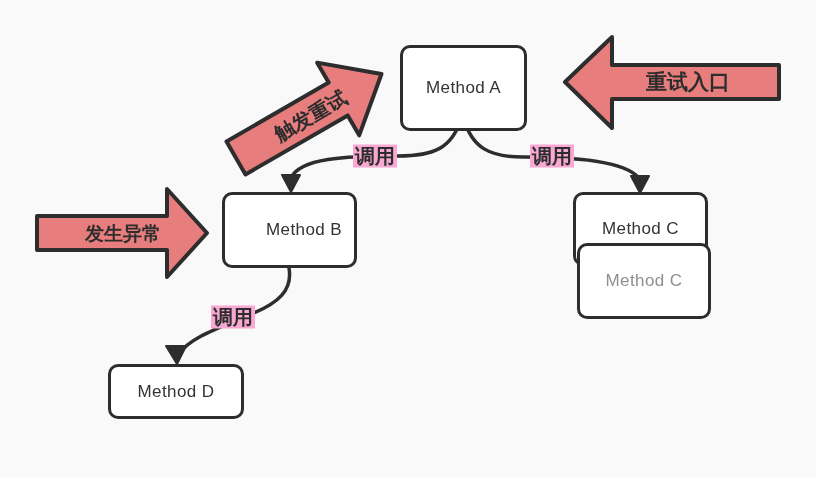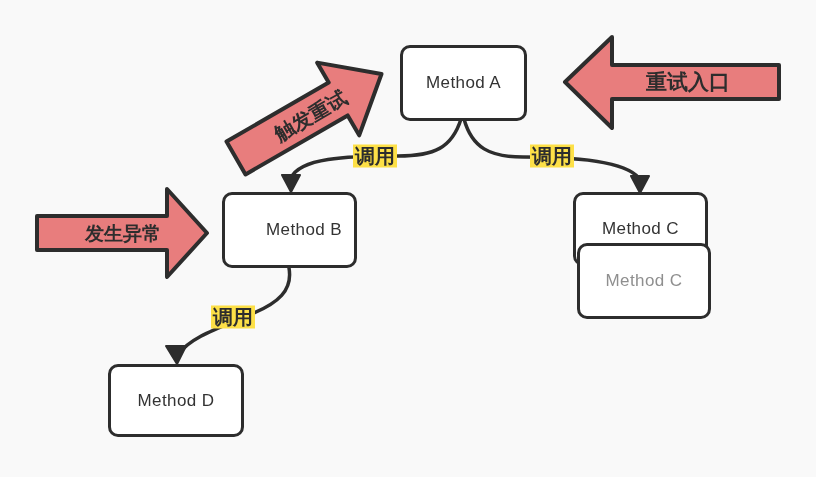--- a/index.html
+++ b/index.html
@@ -24,30 +24,30 @@
     display: flex;
     align-items: center;
     justify-content: center;
     font-size: 17px;
     font-weight: 500;
     color: #333333;
     letter-spacing: 0.4px;
   }
   .node--ghost { color: #8f8f8f; }
 
-  #node-a  { left: 400px; top: 45px;  width: 127px; height: 76px; }
+  #node-a  { left: 400px; top: 45px;  width: 127px; height: 86px; }
   #node-b  { left: 222px; top: 192px; width: 135px; height: 76px; padding-left: 29px; }
   #node-c1 { left: 573px; top: 192px; width: 135px; height: 74px; align-items: center; }
   #node-c2 { left: 577px; top: 243px; width: 134px; height: 76px; }
-  #node-d  { left: 108px; top: 364px; width: 136px; height: 73px; }
+  #node-d  { left: 108px; top: 364px; width: 136px; height: 55px; }
 
   .edge-label {
     position: absolute;
     transform: translate(-50%, -50%);
-    background: #fde047;
+    background: #f9a8d4;
     padding: 0 2px;
     font-size: 20px;
     font-weight: 700;
     color: #2d2d2d;
     line-height: 1.15;
     white-space: nowrap;
   }
   #edge-label-ab { left: 375px; top: 156px; }
   #edge-label-ac { left: 552px; top: 156px; }
   #edge-label-bd { left: 233px; top: 317px; }

